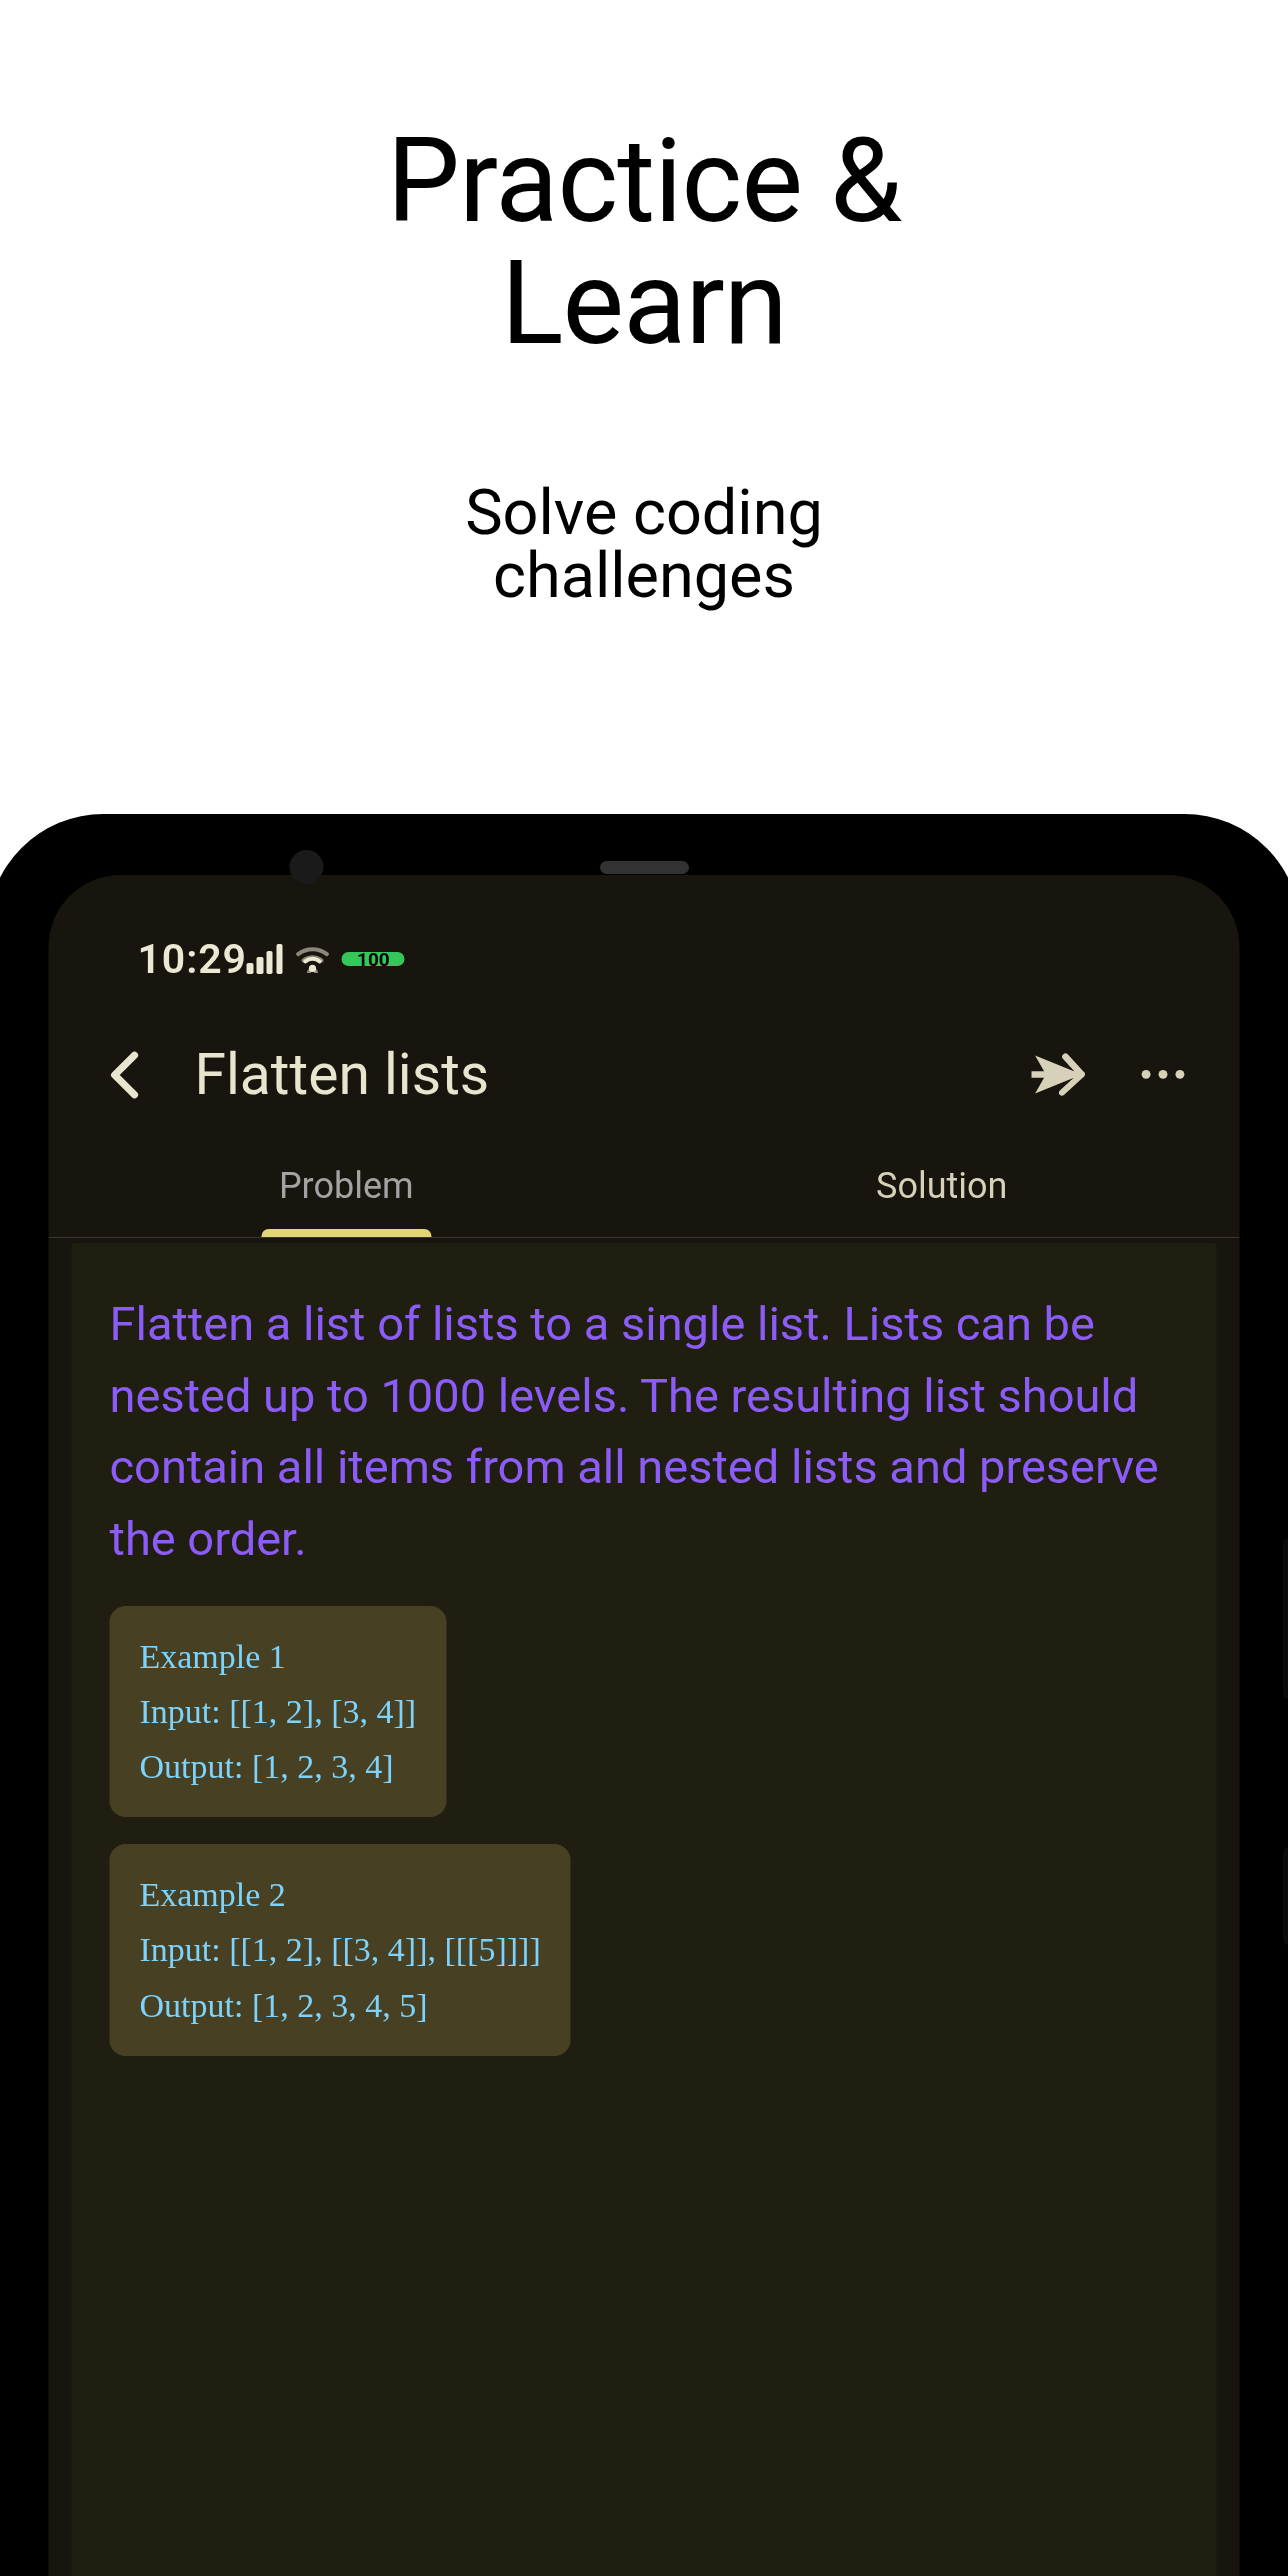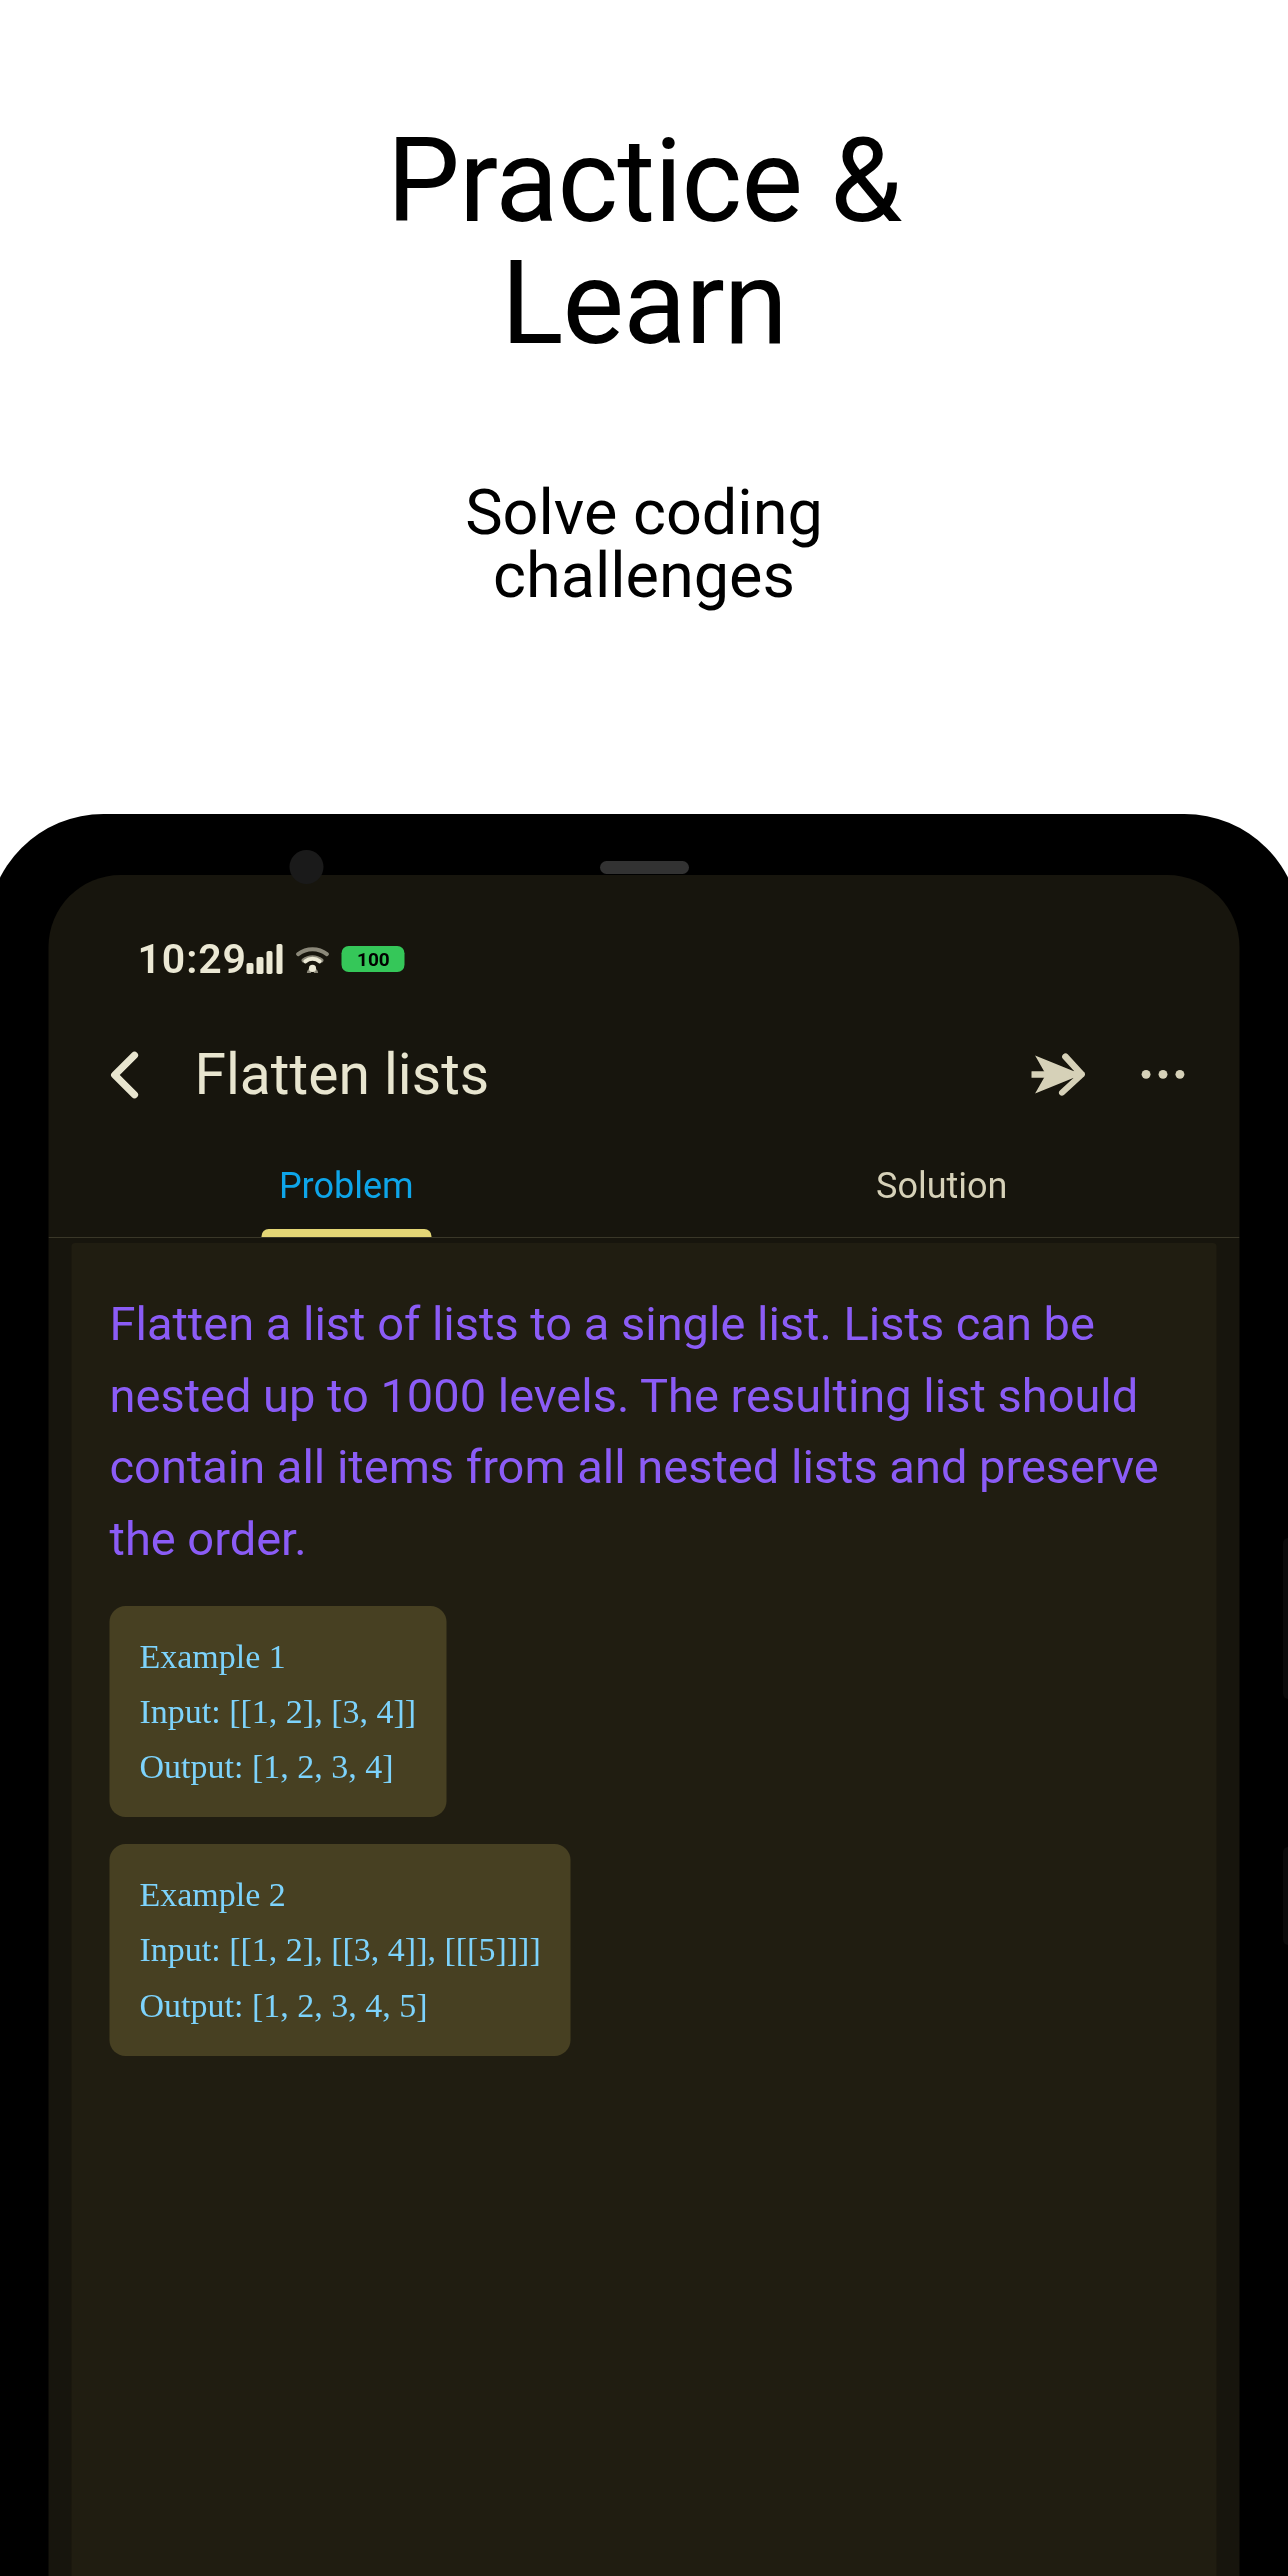--- a/index.html
+++ b/index.html
@@ -105,21 +105,21 @@
     gap: 12.5px;
   }
   .signal-icon { display: flex; align-items: flex-end; gap: 3.6px; }
   .signal-bar { width: 6.3px; background: #ebe8d4; border-radius: 1.8px; }
   .signal-bar.b1 { height: 10.7px; }
   .signal-bar.b2 { height: 17px; }
   .signal-bar.b3 { height: 23px; }
   .signal-bar.b4 { height: 29.5px; }
   .wifi-icon { width: 34px; height: 27px; position: relative; }
   .battery-icon {
-    width: 63px; height: 26px;
+    width: 63px; height: 14px;
     background: #35c759;
     border-radius: 7.2px;
     display: flex; align-items: center; justify-content: center;
     font-size: 19px; font-weight: 700; color: #000;
     position: relative;
   }
 
   .header {
     display: flex;
     align-items: center;
@@ -154,21 +154,21 @@
   }
   .tab {
     flex: 1;
     text-align: center;
     padding: 25px 0 30px 0;
     font-size: 36px;
     font-weight: 400;
     cursor: pointer;
     position: relative;
   }
-  .tab.active { color: #0ea5e9; }
+  .tab.active { color: #a3a3a3; }
   .tab.inactive { color: #d6d1b8; text-align: center; }
   .tab-indicator {
     position: absolute;
     bottom: 0;
     left: 50%;
     transform: translateX(-50%);
     width: 170px;
     height: 8px;
     background: #e4d676;
     border-radius: 7.2px 7.2px 0 0;

